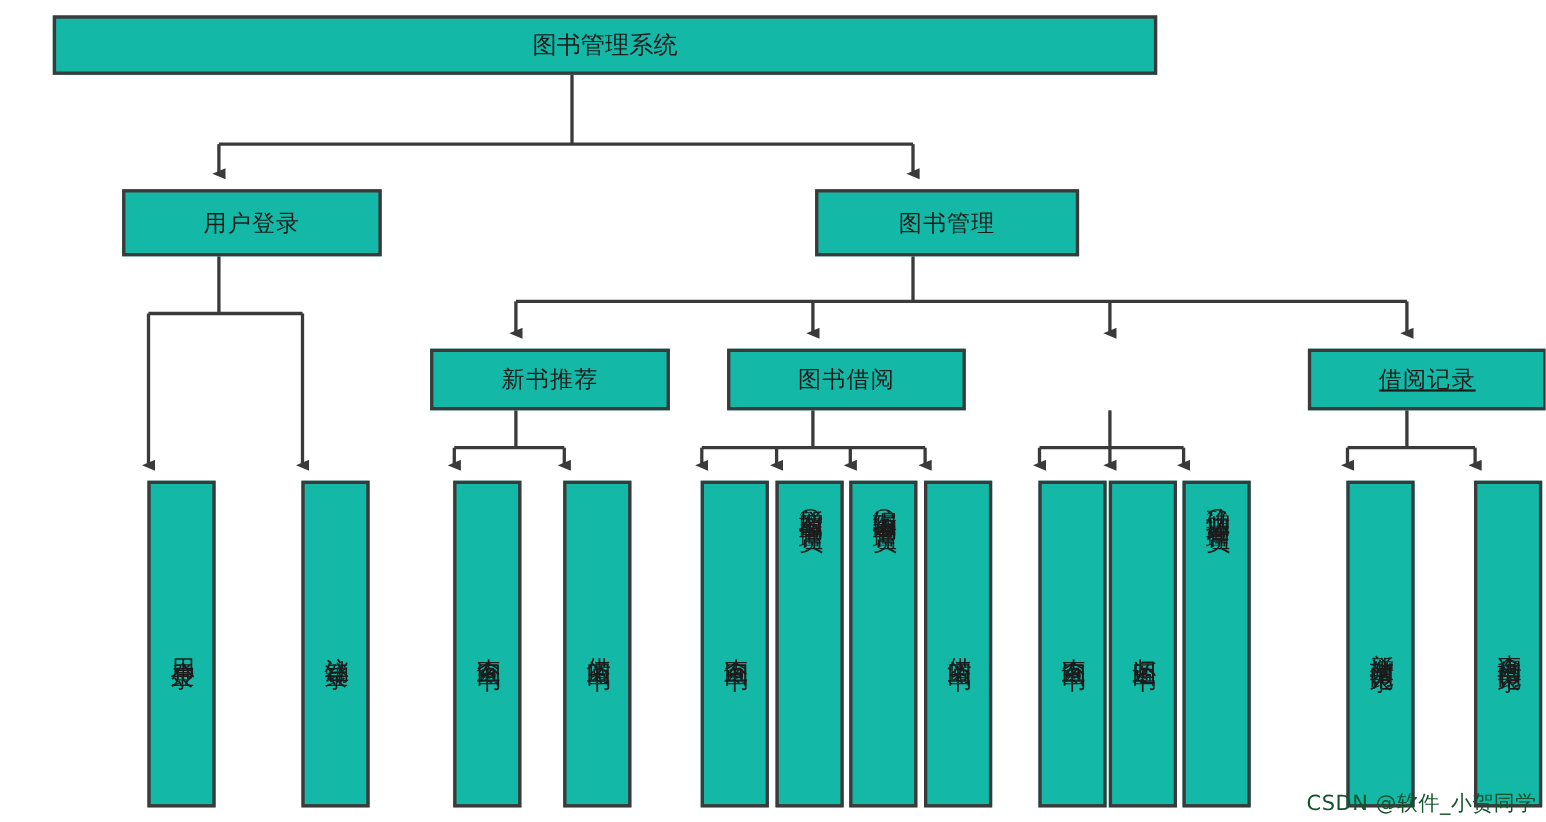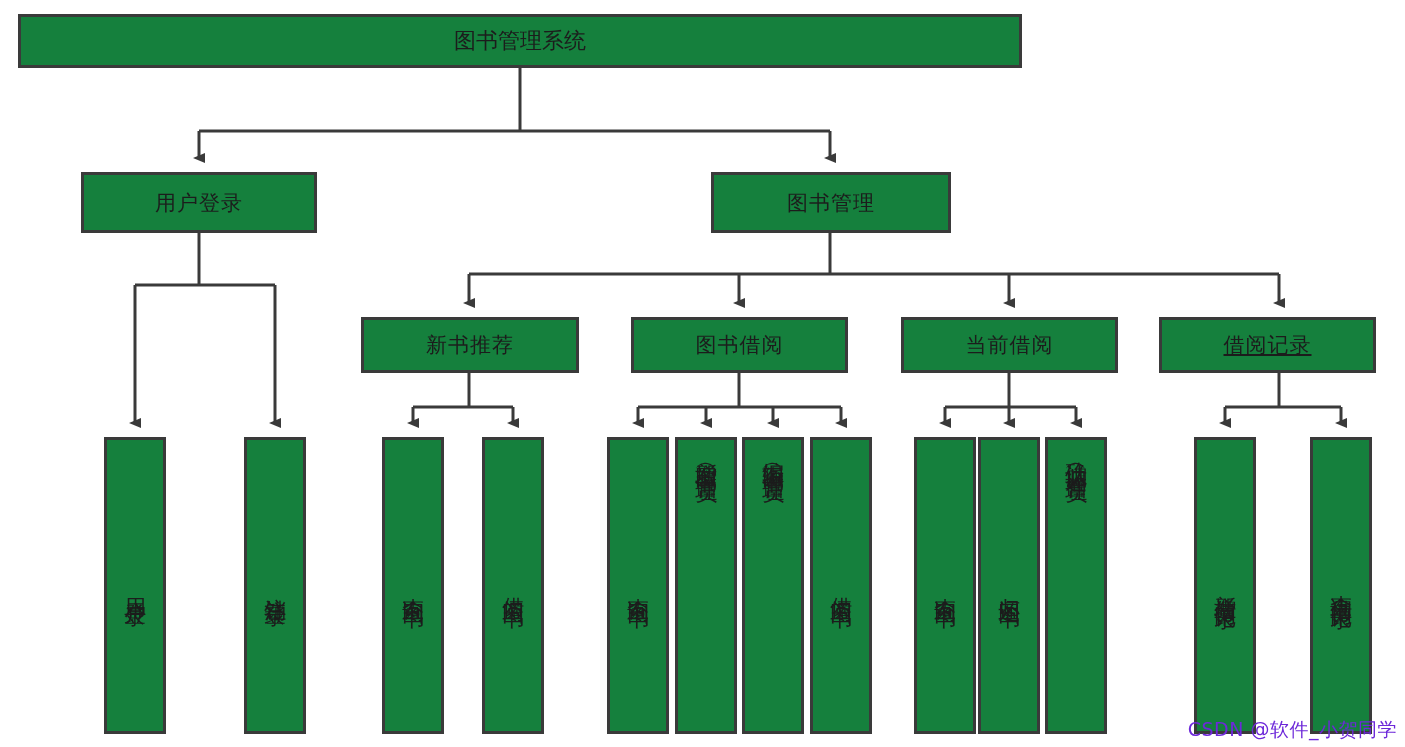--- a/index.html
+++ b/index.html
@@ -24,25 +24,26 @@
     left: 0;
     top: 0;
     width: 1405px;
     height: 747px;
     pointer-events: none;
   }
   .node {
     position: absolute;
     box-sizing: border-box;
     border: 3px solid #3a3a3a;
-    background: #15803d;
+    background: #14b8a6;
     display: flex;
     align-items: center;
     justify-content: center;
     color: #1c1c1c;
+    margin-left: 30px;
   }
   .node.horiz {
     font-size: 21px;
     letter-spacing: 1px;
   }
   .node.root {
     font-size: 22px;
   }
   .node.leaf {
     align-items: flex-start;
@@ -60,21 +61,21 @@
   }
   .node.leaf.center {
     align-items: center;
     padding-top: 0;
   }
   .watermark {
     position: absolute;
     right: 8px;
     bottom: 4px;
     font-size: 19px;
-    color: #6d28d9;
+    color: #14532d;
     letter-spacing: 0.5px;
     white-space: nowrap;
   }
 </style>
 </head>
 <body>
 
 <div id="diagram-root">
 
   <svg class="wires" viewBox="0 0 1405 747">
@@ -137,23 +138,20 @@
   <div class="node horiz" style="left:711px; top:172px; width:240px; height:61px;">
     <span>图书管理</span>
   </div>
 
   <div class="node horiz" style="left:361px; top:317px; width:218px; height:56px;">
     <span>新书推荐</span>
   </div>
   <div class="node horiz" style="left:631px; top:317px; width:217px; height:56px;">
     <span>图书借阅</span>
   </div>
-  <div class="node horiz" style="left:901px; top:317px; width:217px; height:56px;">
-    <span>当前借阅</span>
-  </div>
   <div class="node horiz" style="left:1159px; top:317px; width:217px; height:56px;text-decoration:underline;">
     <span>借阅记录</span>
   </div>
 
   <div class="node leaf center" style="left:104px; top:437px; width:62px; height:297px;">
     <span class="vtext">用户登录</span>
   </div>
   <div class="node leaf center" style="left:244px; top:437px; width:62px; height:297px;">
     <span class="vtext">注销登录</span>
   </div>

